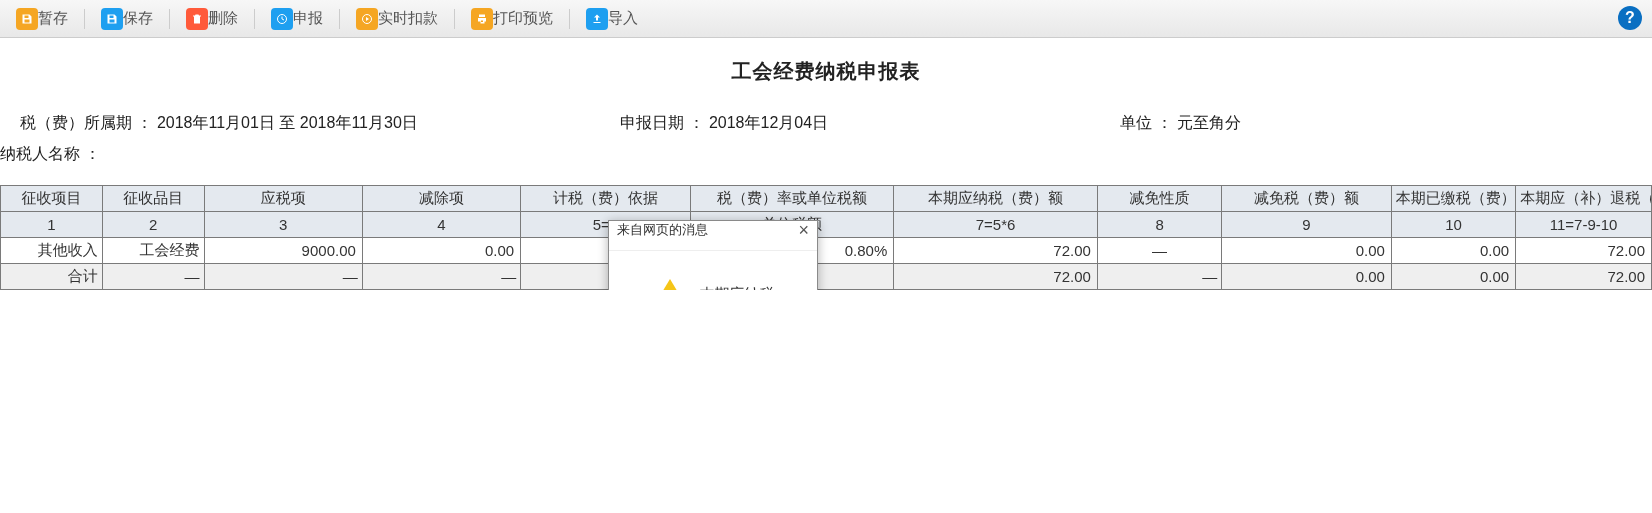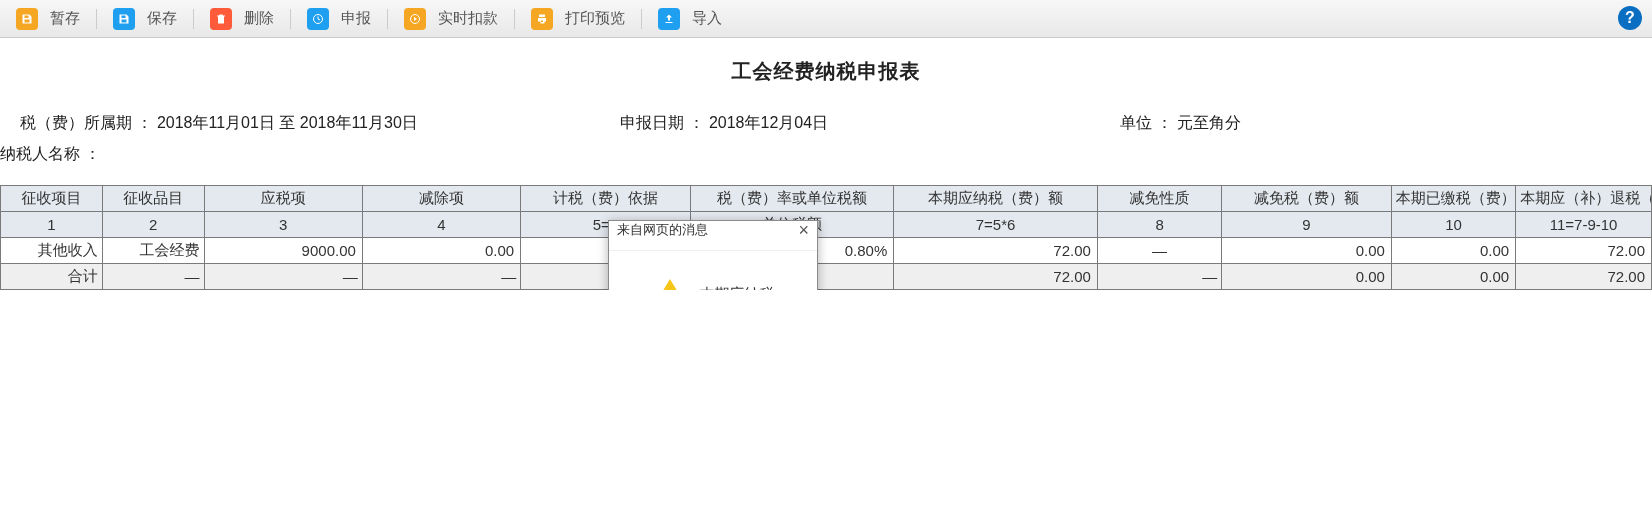--- a/index.html
+++ b/index.html
@@ -17,21 +17,21 @@
       border-bottom: 1px solid #ccc;
       height: 38px;
       display: flex;
       align-items: center;
       padding: 0 10px;
       position: relative;
     }
     .toolbar-btn {
       display: flex;
       align-items: center;
-      gap: 12px;
+      gap: 0;
       cursor: pointer;
       padding: 2px 6px;
       color: #555;
       font-size: 15px;
     }
     .toolbar-sep {
       width: 1px;
       height: 20px;
       background: #ccc;
       margin: 0 10px;

